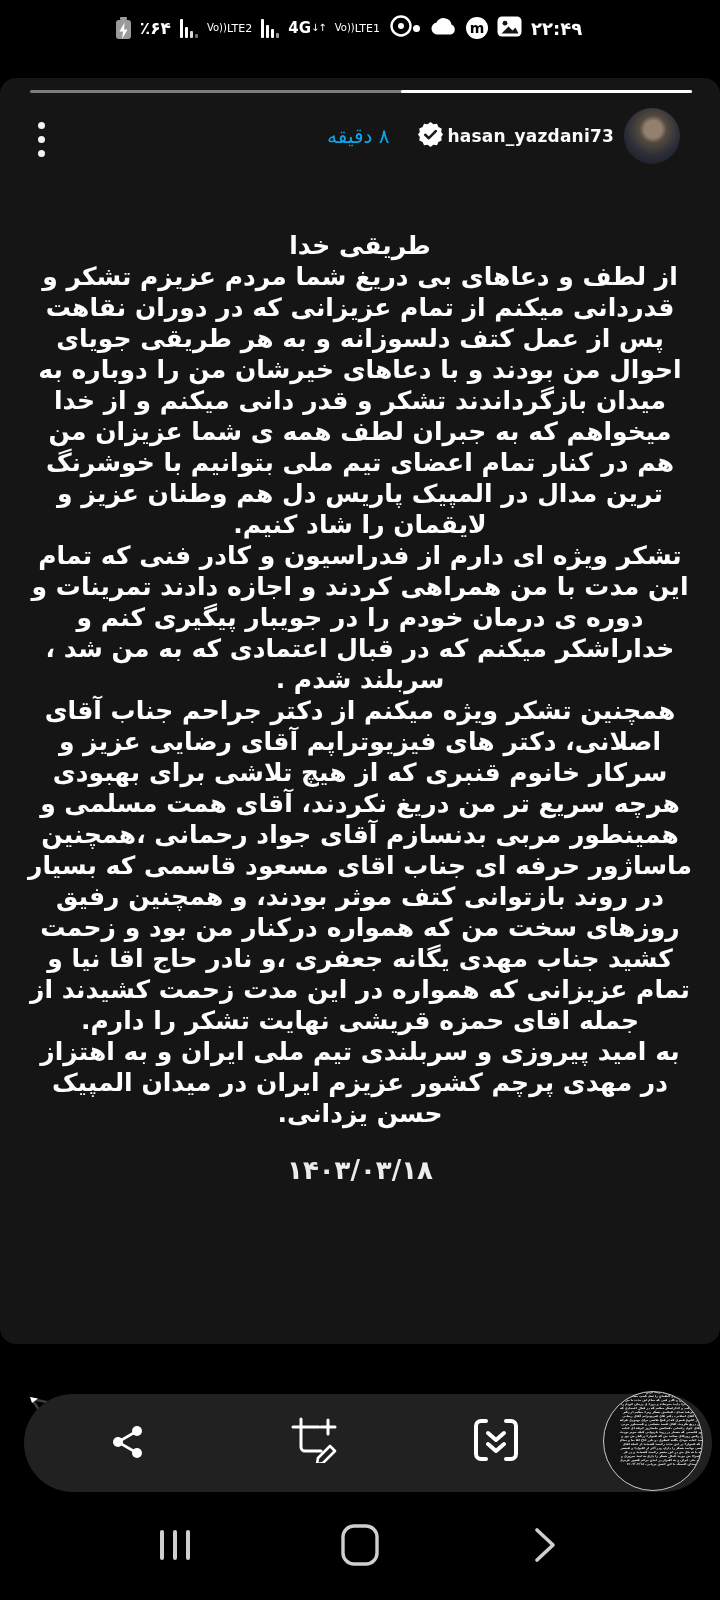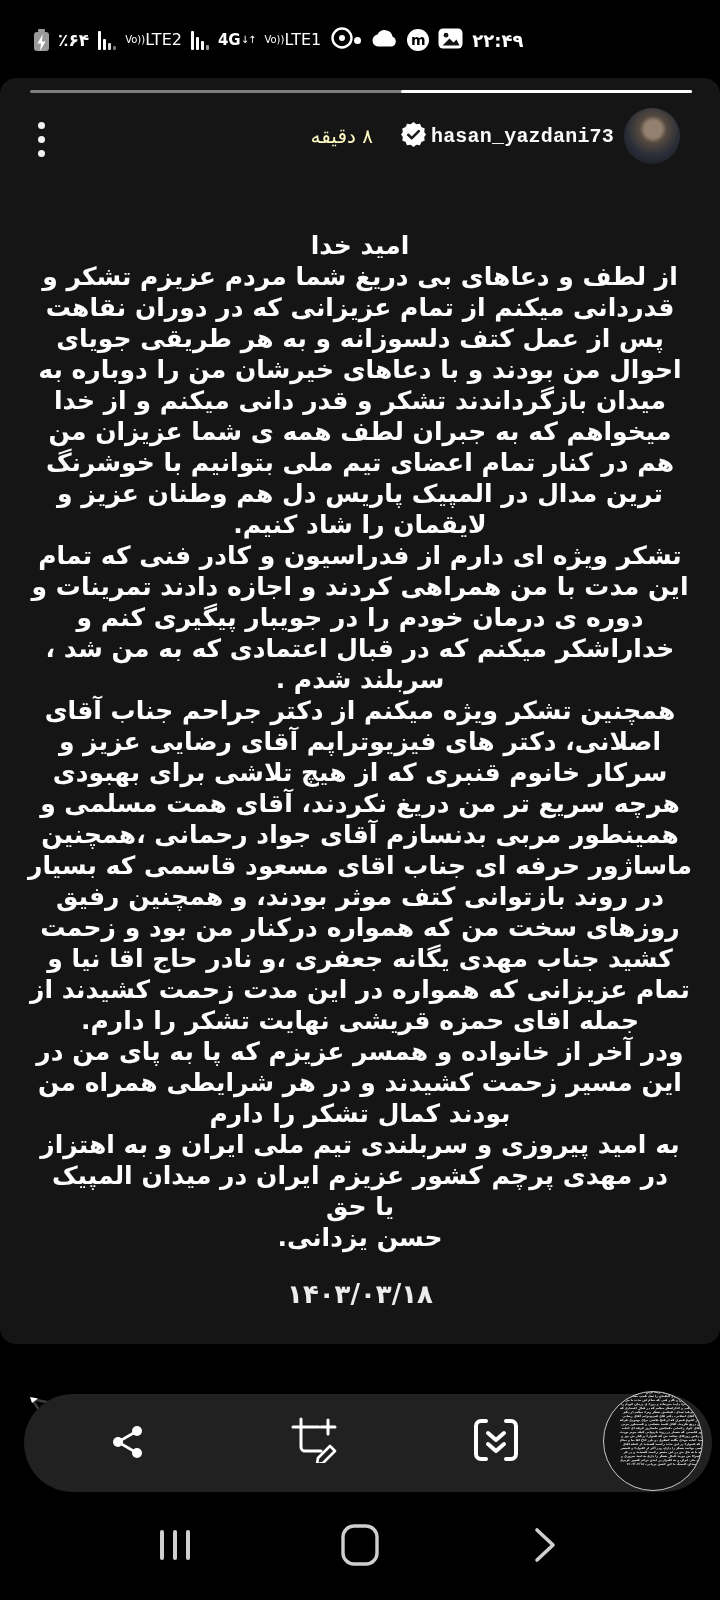--- a/index.html
+++ b/index.html
@@ -2,52 +2,52 @@
 <html><head>
 <meta charset="utf-8">
 <style>
   html,body{margin:0;padding:0;}
   body{
     width:720px;height:1600px;position:relative;overflow:hidden;
     background:#000;font-family:"DejaVu Sans","Liberation Sans",sans-serif;
     color:#fff;-webkit-font-smoothing:antialiased;
   }
   
-  .status-bar{position:absolute;top:16px;left:0;right:0;height:48px;
-    display:flex;justify-content:flex-start;align-items:center;
+  .status-bar{position:absolute;top:4px;left:0;right:0;height:48px;
+    display:flex;justify-content:center;align-items:center;
     padding:0 56px 0 34px;box-sizing:border-box;}
   .sb-left,.sb-right{display:flex;align-items:center;gap:9px;}
   .sb-pct{font-size:17px;font-weight:bold;direction:ltr;}
   .battery{position:relative;width:15px;height:22px;}
   .battery .cell{position:absolute;top:3px;left:0;width:15px;height:19px;border-radius:3px;background:#9a9a9a;}
   .battery .nub{position:absolute;top:0;left:4px;width:7px;height:3px;border-radius:1px;background:#9a9a9a;}
   .sig{display:flex;align-items:flex-end;gap:2px;height:19px;}
   .sig i{display:block;width:3px;background:#fff;border-radius:1px;}
   .stack{display:flex;flex-direction:row;align-items:center;line-height:1;}
   .stack .t1{font-size:10px;}
-  .stack .t2{font-size:16px;}
+  .stack .t2{font-size:11px;}
   .stack .t4g{font-size:15px;font-weight:bold;}
   .stack .tar{font-size:10px;letter-spacing:-1px;}
   .m-badge{width:22px;height:22px;border-radius:50%;background:#fff;color:#000;
     display:flex;align-items:center;justify-content:center;font-weight:bold;font-size:14px;line-height:1;}
   .notif-dot{width:7px;height:7px;border-radius:50%;background:#fff;}
   .sb-time{font-size:18px;font-weight:bold;}
   
   .story-card{position:absolute;top:78px;left:0;width:720px;height:1266px;
     background:#151515;border-radius:16px;}
   .progress{position:absolute;top:12px;left:30px;right:28px;height:3px;
     border-radius:2px;background:#7d7d7d;}
   .progress .fill{position:absolute;right:0;top:0;bottom:0;width:44%;background:#fff;border-radius:2px;}
   .story-header{position:absolute;top:30px;right:40px;display:flex;direction:rtl;
     align-items:center;}
   .avatar{width:56px;height:56px;border-radius:50%;flex:0 0 auto;
     background:radial-gradient(circle at 52% 38%,#93806f 0 19%,#54493f 30%,#2b2e38 58%,#14161c 100%);}
   .user-cluster{display:flex;direction:ltr;align-items:center;gap:5px;margin:0 10px 0 0;}
-  .username{font-size:20px;font-weight:bold;color:#fafafa;letter-spacing:.2px;font-family:Liberation Mono, monospace;}
-  .time-ago{font-size:20px;color:#fef9c3;margin-right:28px;}
+  .username{font-size:17px;font-weight:bold;color:#fafafa;letter-spacing:.2px;}
+  .time-ago{font-size:20px;color:#0ea5e9;margin-right:28px;}
   .kebab{position:absolute;left:38px;top:44px;display:flex;flex-direction:column;gap:7px;cursor:pointer;}
   .kebab i{width:7px;height:7px;border-radius:50%;background:#f2f2f2;}
   
   .story-text{position:absolute;top:152px;left:26px;right:26px;direction:rtl;
     text-align:center;font-size:25px;line-height:31px;font-weight:bold;color:#fdfdfd;}
   .story-text p{margin:0;}
   .story-date{margin-top:26px;font-size:26px;letter-spacing:3px;color:#ececec;}
   
   .shot-bar{position:absolute;top:1394px;left:24px;width:688px;height:98px;
     background:#212121;border-radius:49px;}
@@ -146,27 +146,25 @@
           <path d="M12.5 0 L15.4 2.2 L19 1.7 L20.4 5 L23.7 6.4 L23.2 10 L25 12.5 L23.2 15 L23.7 18.6 L20.4 20 L19 23.3 L15.4 22.8 L12.5 25 L9.6 22.8 L6 23.3 L4.6 20 L1.3 18.6 L1.8 15 L0 12.5 L1.8 10 L1.3 6.4 L4.6 5 L6 1.7 L9.6 2.2 Z" fill="#fff"></path>
           <path d="M7.2 12.8 L10.8 16.2 L17.8 9.2" fill="none" stroke="#1c1c1c" stroke-width="2.6" stroke-linecap="round" stroke-linejoin="round"></path>
         </svg>
       </span>
       <span class="username" dir="ltr">hasan_yazdani73</span>
     </span>
     <span class="time-ago">۸ دقیقه</span>
   </div>
 
   <div class="story-text">
-    <p>امید خدا</p>
+    <p>طریقی خدا</p>
     <p>از لطف و دعاهای بی دریغ شما مردم عزیزم تشکر و قدردانی میکنم از تمام عزیزانی که در دوران نقاهت پس از عمل کتف دلسوزانه و به هر طریقی جویای احوال من بودند و با دعاهای خیرشان من را دوباره به میدان بازگرداندند تشکر و قدر دانی میکنم و از خدا میخواهم که به جبران لطف همه ی شما عزیزان من هم در کنار تمام اعضای تیم ملی بتوانیم با خوشرنگ ترین مدال در المپیک پاریس دل هم وطنان عزیز و لایقمان را شاد کنیم.</p>
     <p>تشکر ویژه ای دارم از فدراسیون و کادر فنی که تمام این مدت با من همراهی کردند و اجازه دادند تمرینات و دوره ی درمان خودم را در جویبار پیگیری کنم و خداراشکر میکنم که در قبال اعتمادی که به من شد ، سربلند شدم .</p>
     <p>همچنین تشکر ویژه میکنم از دکتر جراحم جناب آقای اصلانی، دکتر های فیزیوتراپم آقای رضایی عزیز و سرکار خانوم قنبری که از هیچ تلاشی برای بهبودی هرچه سریع تر من دریغ نکردند، آقای همت مسلمی و همینطور مربی بدنسازم آقای جواد رحمانی ،همچنین ماساژور حرفه ای جناب اقای مسعود قاسمی که بسیار در روند بازتوانی کتف موثر بودند، و همچنین رفیق روزهای سخت من که همواره درکنار من بود و زحمت کشید جناب مهدی یگانه جعفری ،و نادر حاج اقا نیا و تمام عزیزانی که همواره در این مدت زحمت کشیدند از جمله اقای حمزه قریشی نهایت تشکر را دارم.</p>
-    <p>ودر آخر از خانواده و همسر عزیزم که پا به پای من در این مسیر زحمت کشیدند و در هر شرایطی همراه من بودند کمال تشکر را دارم</p>
     <p>به امید پیروزی و سربلندی تیم ملی ایران و به اهتزاز در مهدی پرچم کشور عزیزم ایران در میدان المپیک</p>
-    <p>یا حق</p>
     <p>حسن یزدانی.</p>
     <div class="story-date" dir="rtl">۱۴۰۳/۰۳/۱۸</div>
   </div>
 </div>
 
 <span class="dim-icon" style="left:28px;top:1393px;">
   <svg width="46" height="44" viewBox="0 0 46 44">
     <path d="M4 6 L42 14 L18 28 Z M18 28 L17 40 L24 31" fill="none" stroke="#3c3c3c" stroke-width="2.6" stroke-linejoin="round"></path>
     <path d="M2 4 L10 5.5 L4 10 Z" fill="#fff"></path>
   </svg>

